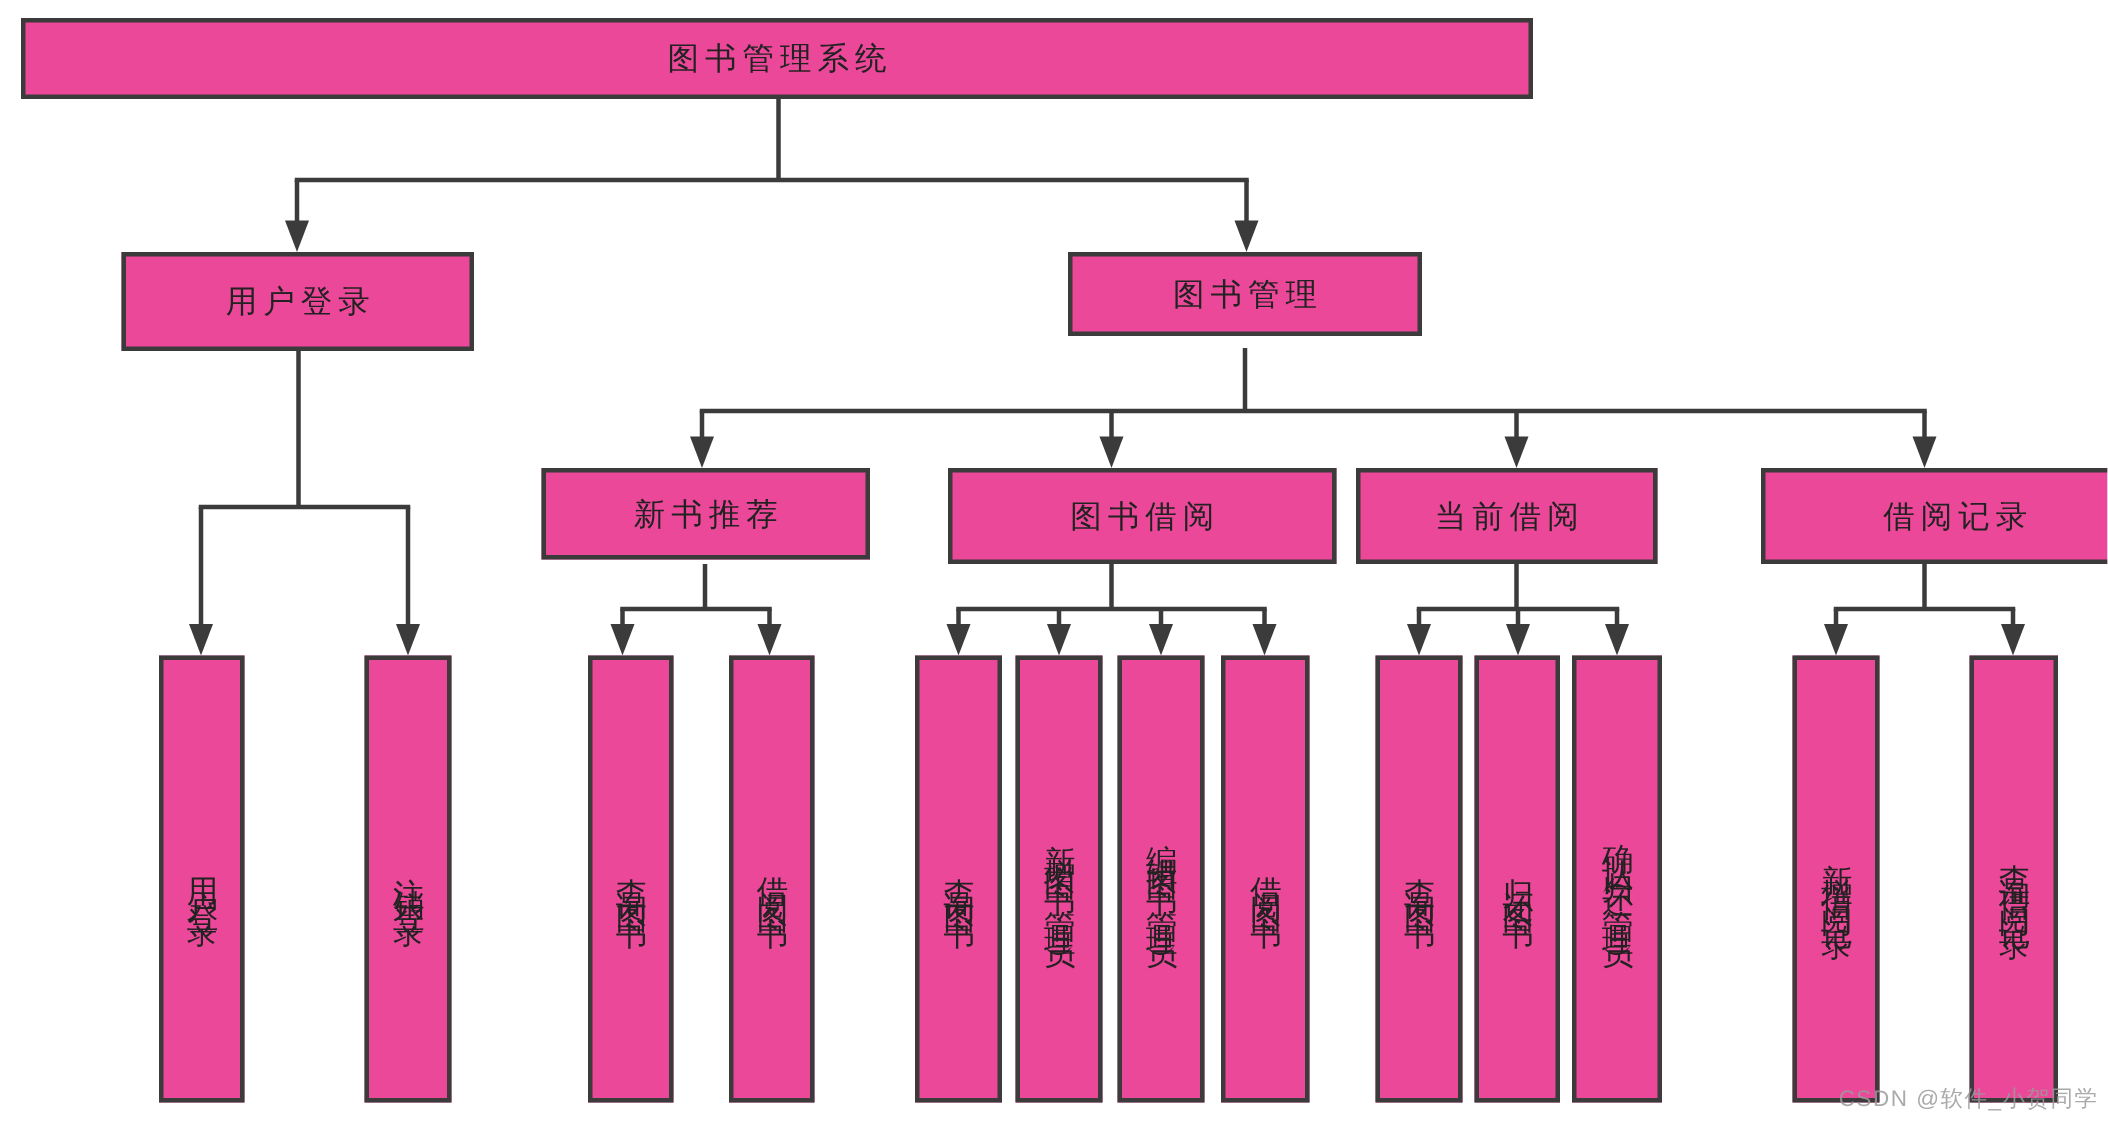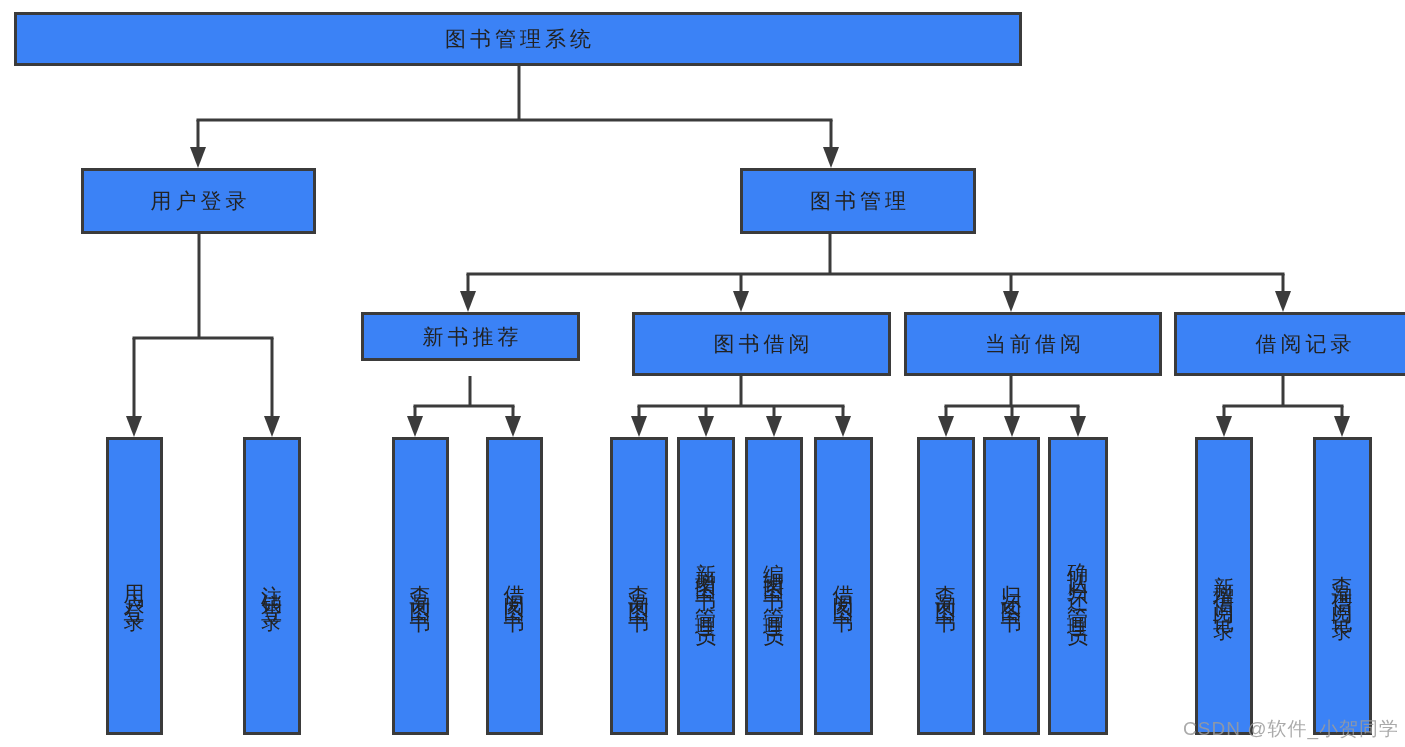--- a/index.html
+++ b/index.html
@@ -27,21 +27,21 @@
     stroke-width: 3;
   }
   svg.connectors polygon {
     fill: #3b3b3b;
     stroke: none;
   }
   .node {
     position: absolute;
     box-sizing: border-box;
     border: 3px solid #3b3b3b;
-    background: #3b82f6;
+    background: #ec4899;
     display: flex;
     align-items: center;
     justify-content: center;
     color: #222222;
     z-index: 2;
   }
   .node-h .lbl {
     font-size: 21px;
     letter-spacing: 4px;
     text-indent: 4px;
@@ -52,21 +52,21 @@
     text-orientation: mixed;
     font-size: 21px;
     letter-spacing: 9px;
     line-height: 1.0;
     white-space: nowrap;
   }
   .watermark {
     position: absolute;
     right: 6px;
     bottom: 5px;
-    font-size: 19px;
+    font-size: 15px;
     letter-spacing: 1px;
     color: rgba(155, 155, 155, 0.85);
     z-index: 5;
     white-space: nowrap;
   }
 </style>
 </head>
 <body>
 
 <div class="canvas">
@@ -147,31 +147,31 @@
     </g>
   </svg>
 
   <div class="node node-h" style="left:14px;top:12px;width:1008px;height:54px">
     <span class="lbl">图书管理系统</span>
   </div>
 
   <div class="node node-h" style="left:81px;top:168px;width:235px;height:66px">
     <span class="lbl">用户登录</span>
   </div>
-  <div class="node node-h" style="left:740px;top:168px;width:236px;height:66px">
+  <div class="node node-h" style="left:712px;top:168px;width:236px;height:56px">
     <span class="lbl">图书管理</span>
   </div>
 
-  <div class="node node-h" style="left:361px;top:312px;width:219px;height:49px">
+  <div class="node node-h" style="left:361px;top:312px;width:219px;height:61px">
     <span class="lbl">新书推荐</span>
   </div>
   <div class="node node-h" style="left:632px;top:312px;width:259px;height:64px">
     <span class="lbl">图书借阅</span>
   </div>
-  <div class="node node-h" style="left:904px;top:312px;width:258px;height:64px">
+  <div class="node node-h" style="left:904px;top:312px;width:201px;height:64px">
     <span class="lbl">当前借阅</span>
   </div>
   <div class="node node-h" style="left:1174px;top:312px;width:259px;height:64px">
     <span class="lbl">借阅记录</span>
   </div>
 
   <div class="node node-v" style="left:106px;top:437px;width:57px;height:298px">
     <span class="lbl">用户登录</span>
   </div>
   <div class="node node-v" style="left:243px;top:437px;width:58px;height:298px">

